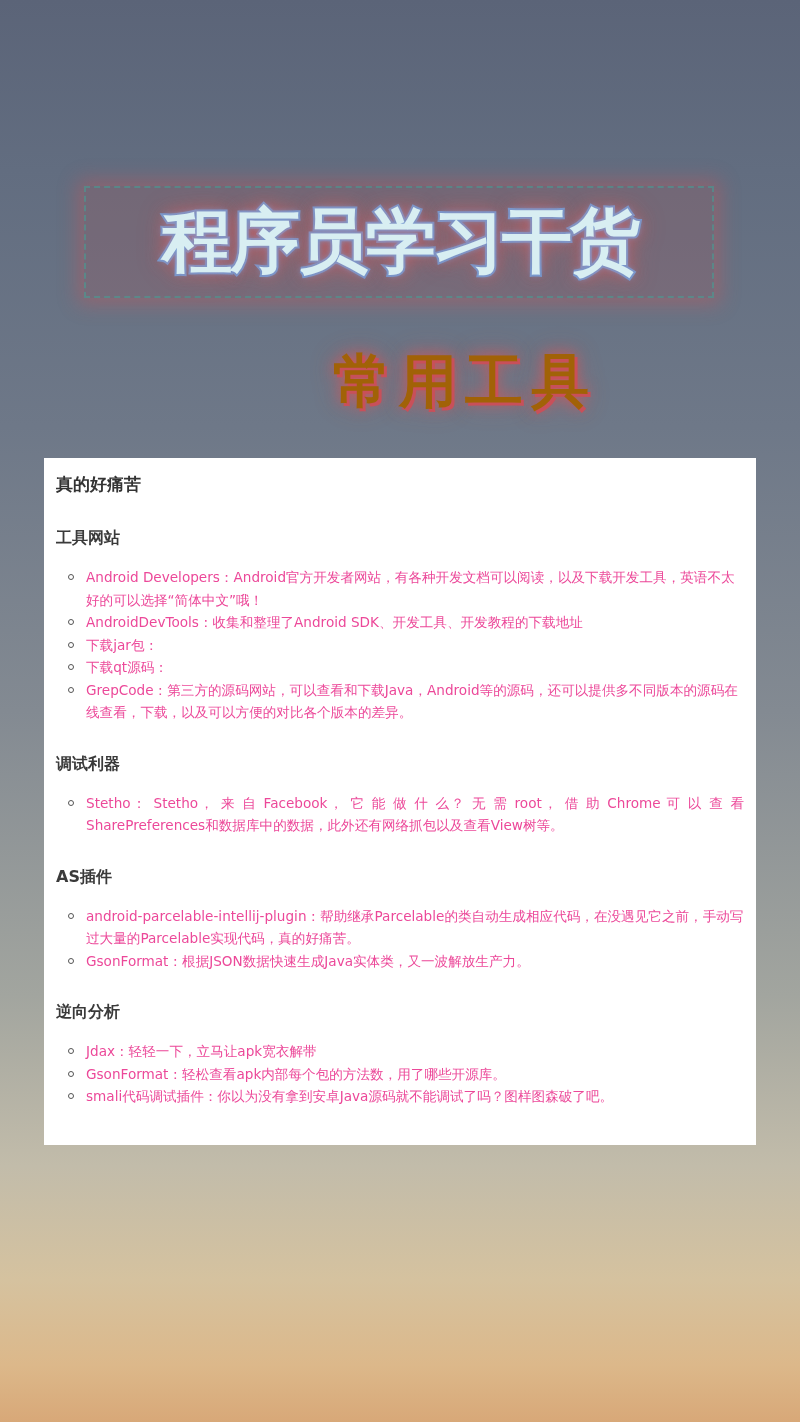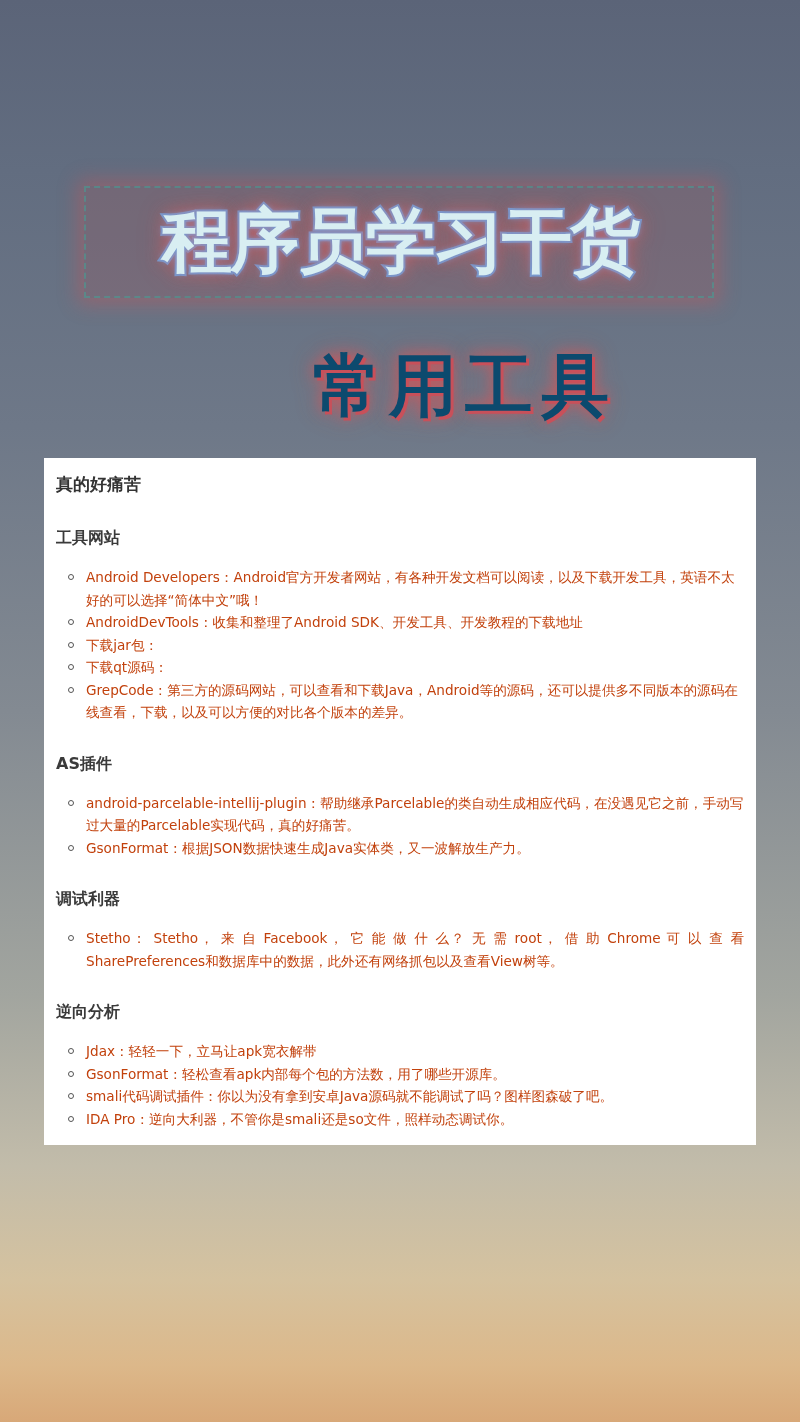--- a/index.html
+++ b/index.html
@@ -48,26 +48,26 @@
     paint-order: stroke fill;
     text-shadow: 0 0 6px #6aa2de, 0 0 16px rgba(230,90,90,0.75), 0 0 28px rgba(230,90,90,0.45);
   }
   .title-sub {
     top: 330px;
     height: 115px;
     padding-left: 130px;
   }
   .title-sub .text {
     display: inline-block;
-    font-family: Liberation Serif, serif;
+    font-family: Liberation Mono, monospace;
     font-weight: bold;
-    font-size: 68px;
+    font-size: 58px;
     line-height: 112px;
     letter-spacing: 8px;
-    color: #0c4a6e;
+    color: #a16207;
     text-shadow: 3px 3px 0 #c8505a, 0 0 14px rgba(230,80,80,0.8), 0 0 26px rgba(230,80,80,0.45);
   }
   .card {
     position: absolute;
     left: 44px; top: 458px;
     width: 712px; height: 687px;
     background: #ffffff;
     padding: 14px 12px 0 12px;
     color: #4a4a4a;
   }
@@ -84,21 +84,21 @@
     color: #3a3a3a;
     line-height: 24px;
     margin-bottom: 16px;
   }
   .section { margin-bottom: 28px; }
   .card ul { list-style: none; padding-left: 30px; }
   .card li {
     position: relative;
     font-size: 13.6px;
     line-height: 22.5px;
-    color: #c2410c;
+    color: #ec4899;
   }
   .card li .bullet {
     position: absolute;
     left: -18px; top: 8px;
     width: 6px; height: 6px;
     border: 1.2px solid #555;
     border-radius: 50%;
   }
   .card li.justify { text-align: justify; text-align-last: left; }
 </style>
@@ -122,36 +122,35 @@
     <ul>
       <li><span class="bullet"></span><span>Android Developers：Android官方开发者网站，有各种开发文档可以阅读，以及下载开发工具，英语不太好的可以选择“简体中文”哦！</span></li>
       <li><span class="bullet"></span><span>AndroidDevTools：收集和整理了Android SDK、开发工具、开发教程的下载地址</span></li>
       <li><span class="bullet"></span><span>下载jar包：</span></li>
       <li><span class="bullet"></span><span>下载qt源码：</span></li>
       <li><span class="bullet"></span><span>GrepCode：第三方的源码网站，可以查看和下载Java，Android等的源码，还可以提供多不同版本的源码在线查看，下载，以及可以方便的对比各个版本的差异。</span></li>
     </ul>
   </div>
 
   <div class="section">
+    <h3>调试利器</h3>
+    <ul>
+      <li class="justify"><span class="bullet"></span><span>Stetho： Stetho， 来 自 Facebook， 它 能 做 什 么？ 无 需 root， 借 助 Chrome 可 以 查 看 SharePreferences和数据库中的数据，此外还有网络抓包以及查看View树等。</span></li>
+    </ul>
+  </div>
+
+  <div class="section">
     <h3>AS插件</h3>
     <ul>
       <li><span class="bullet"></span><span>android-parcelable-intellij-plugin：帮助继承Parcelable的类自动生成相应代码，在没遇见它之前，手动写过大量的Parcelable实现代码，真的好痛苦。</span></li>
       <li><span class="bullet"></span><span>GsonFormat：根据JSON数据快速生成Java实体类，又一波解放生产力。</span></li>
-    </ul>
-  </div>
-
-  <div class="section">
-    <h3>调试利器</h3>
-    <ul>
-      <li class="justify"><span class="bullet"></span><span>Stetho： Stetho， 来 自 Facebook， 它 能 做 什 么？ 无 需 root， 借 助 Chrome 可 以 查 看 SharePreferences和数据库中的数据，此外还有网络抓包以及查看View树等。</span></li>
     </ul>
   </div>
 
   <div class="section">
     <h3>逆向分析</h3>
     <ul>
       <li><span class="bullet"></span><span>Jdax：轻轻一下，立马让apk宽衣解带</span></li>
       <li><span class="bullet"></span><span>GsonFormat：轻松查看apk内部每个包的方法数，用了哪些开源库。</span></li>
       <li><span class="bullet"></span><span>smali代码调试插件：你以为没有拿到安卓Java源码就不能调试了吗？图样图森破了吧。</span></li>
-      <li><span class="bullet"></span><span>IDA Pro：逆向大利器，不管你是smali还是so文件，照样动态调试你。</span></li>
     </ul>
   </div>
 </div>
 
 </body></html>

